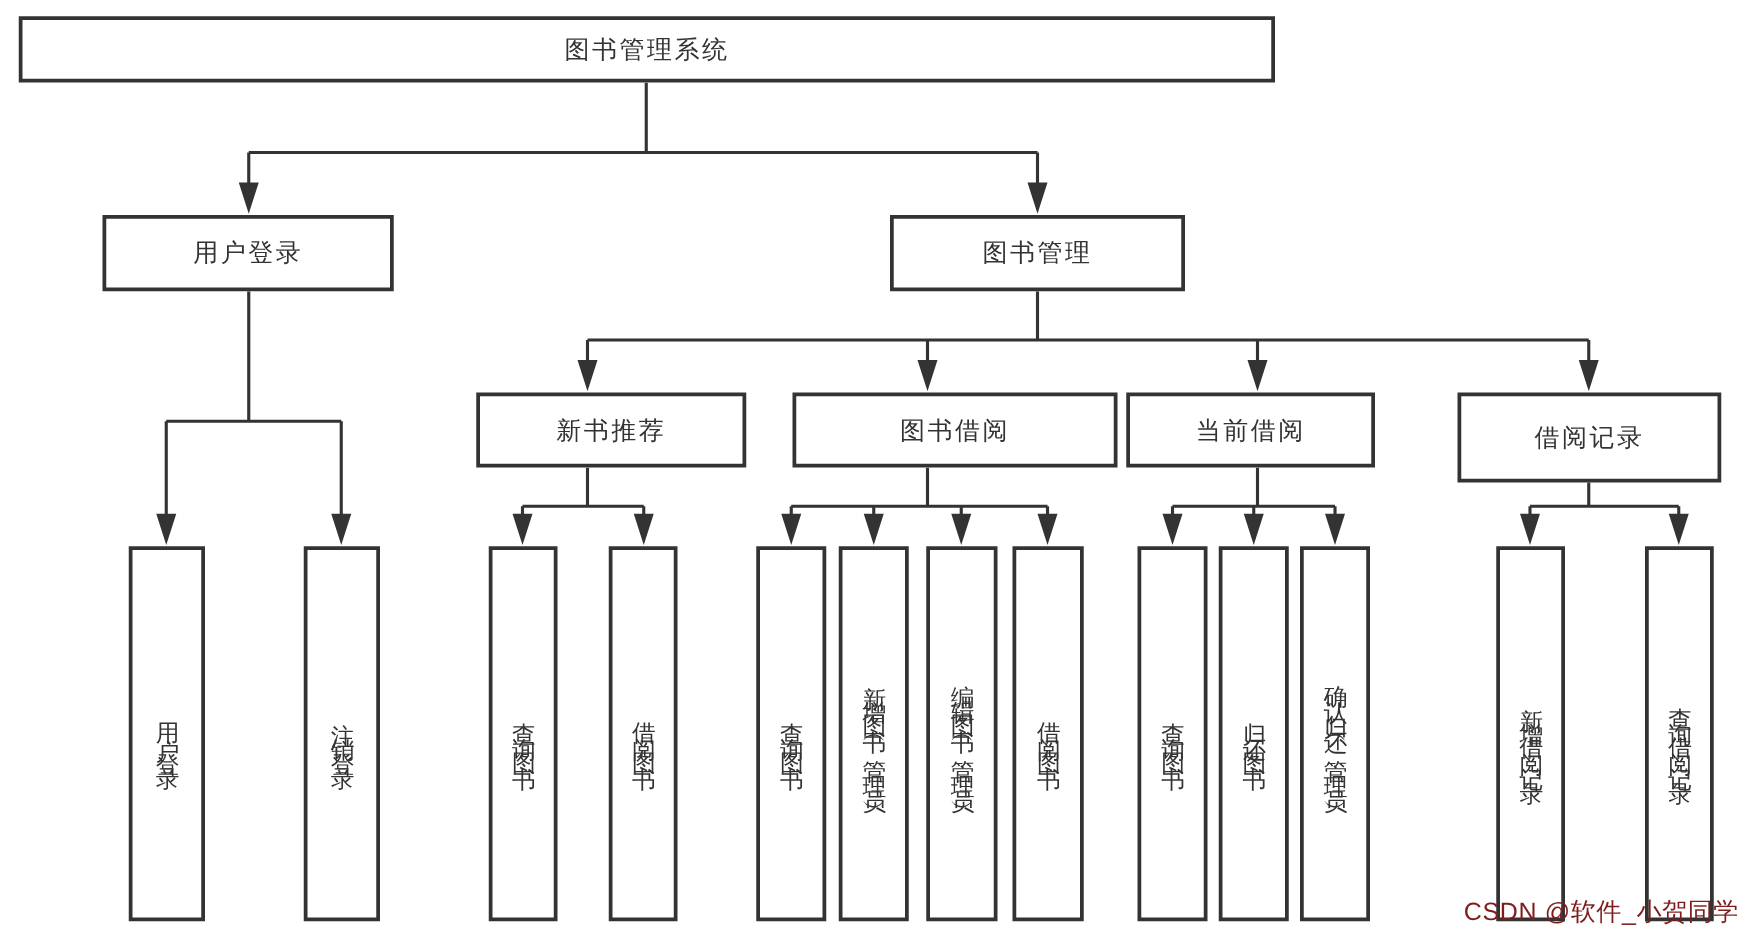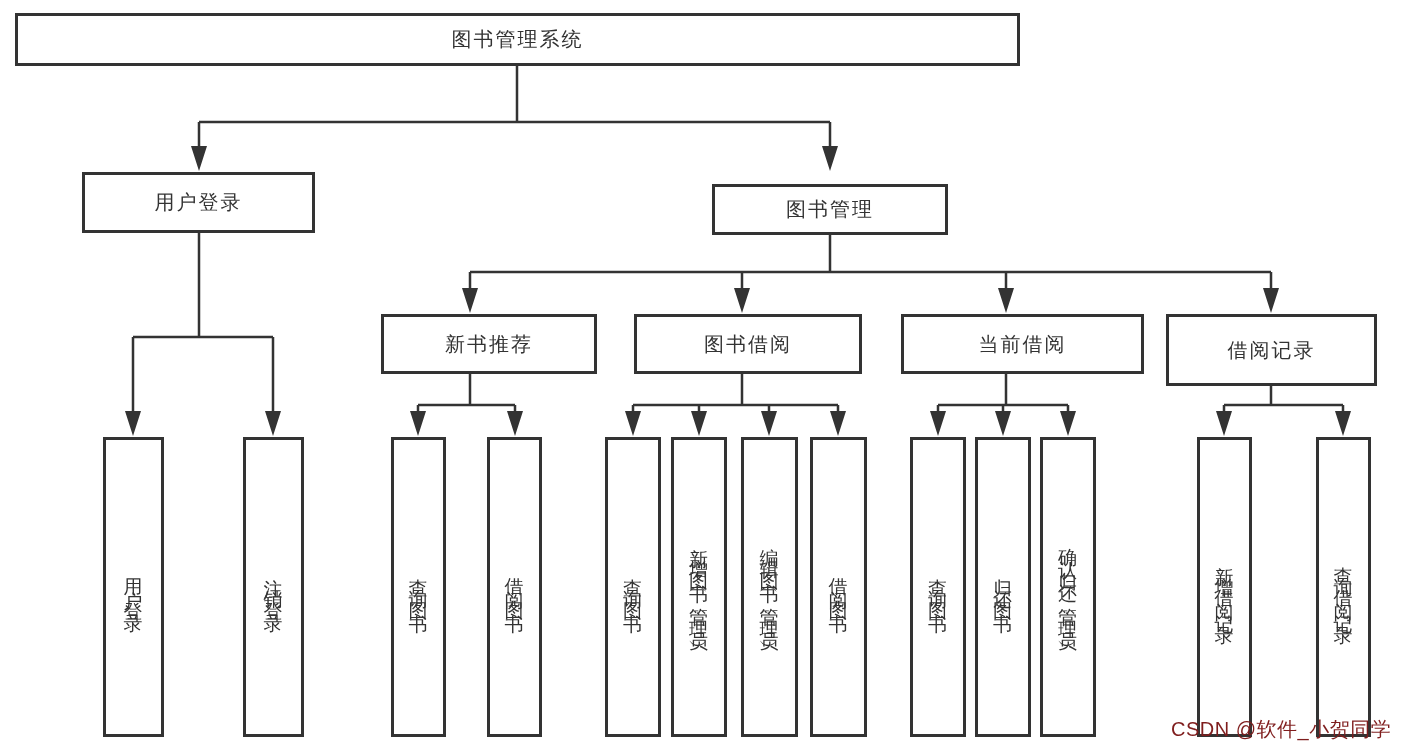--- a/index.html
+++ b/index.html
@@ -76,31 +76,31 @@
            M1216 411 H1232 L1224 436 Z  M1335 411 H1351 L1343 436 Z"></path>
 </svg>
 
 <div class="hbox" style="left:15px; top:13px; width:1005px; height:53px">
   <span>图书管理系统</span>
 </div>
 
 <div class="hbox" style="left:82px; top:172px; width:233px; height:61px">
   <span>用户登录</span>
 </div>
-<div class="hbox" style="left:712px; top:184px; width:236px; height:51px">
+<div class="hbox" style="left:712px; top:172px; width:236px; height:61px">
   <span>图书管理</span>
 </div>
 
 <div class="hbox" style="left:381px; top:314px; width:216px; height:60px">
   <span>新书推荐</span>
 </div>
-<div class="hbox" style="left:634px; top:314px; width:228px; height:60px">
+<div class="hbox" style="left:634px; top:314px; width:260px; height:60px">
   <span>图书借阅</span>
 </div>
-<div class="hbox" style="left:901px; top:314px; width:243px; height:60px">
+<div class="hbox" style="left:901px; top:314px; width:199px; height:60px">
   <span>当前借阅</span>
 </div>
 <div class="hbox" style="left:1166px; top:314px; width:211px; height:72px">
   <span>借阅记录</span>
 </div>
 
 <div class="vbox" style="left:103px; width:61px">
   <span>用户登录</span>
 </div>
 <div class="vbox" style="left:243px; width:61px">

